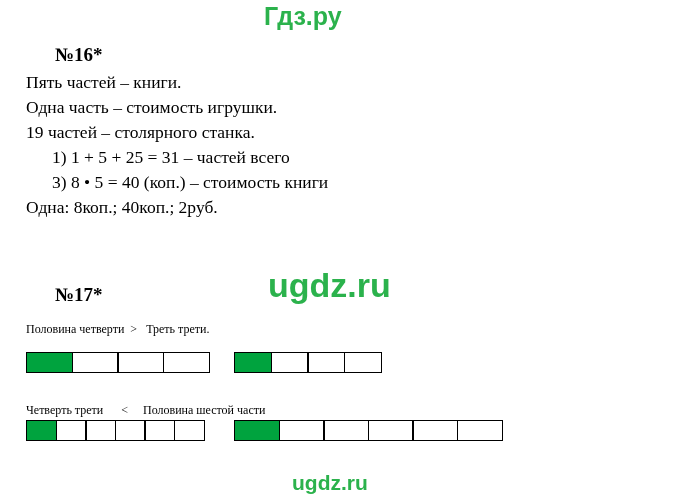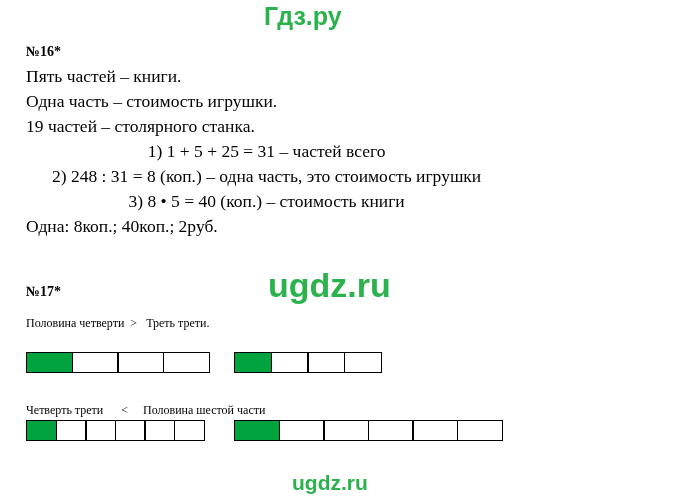--- a/index.html
+++ b/index.html
@@ -43,31 +43,31 @@
   .watermark-bottom {
     position: absolute;
     left: 292px;
     top: 471px;
     font-family: "Liberation Sans", sans-serif;
     font-size: 21px;
     font-weight: bold;
     color: #2bb24c;
   }
   .task-num {
-    font-size: 14px;
+    font-size: 19px;
     font-weight: bold;
+    margin-left: 29px;
   }
   .line {
     font-size: 17.5px;
     line-height: 25px;
     white-space: pre;
   }
   .indent {
     padding-left: 26px;
-    text-align: center;
   }
   #task16 {
     position: absolute;
     left: 26px;
     top: 44px;
   }
   #task16 .task-num { display: block; margin-bottom: 4px; }
   #task17 {
     position: absolute;
     left: 26px;
@@ -112,21 +112,20 @@
 <div class="page">
 
   <div class="top-logo">Гдз.ру</div>
 
   <div id="task16">
     <span class="task-num">№16*</span>
     <div class="line">Пять частей – книги.</div>
     <div class="line">Одна часть – стоимость игрушки.</div>
     <div class="line">19 частей – столярного станка.</div>
     <div class="line indent">1) 1 + 5 + 25 = 31 – частей всего</div>
-    <div class="line indent">2) 248 : 31 = 8 (коп.) – одна часть, это стоимость игрушки</div>
     <div class="line indent">3) 8 • 5 = 40 (коп.) – стоимость книги</div>
     <div class="line">Одна: 8коп.; 40коп.; 2руб.</div>
   </div>
 
   <div class="watermark-center">ugdz.ru</div>
 
   <div id="task17">
     <span class="task-num">№17*</span>
     <div class="compare-row">Половина четверти  &gt;   Треть трети.</div>
   </div>

